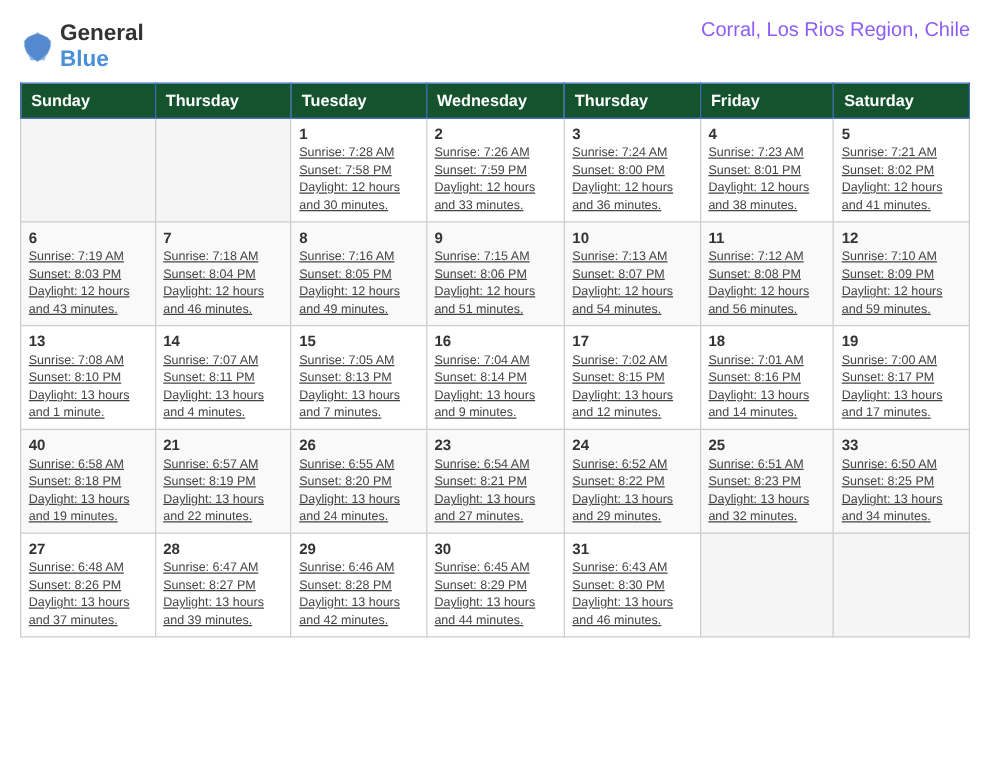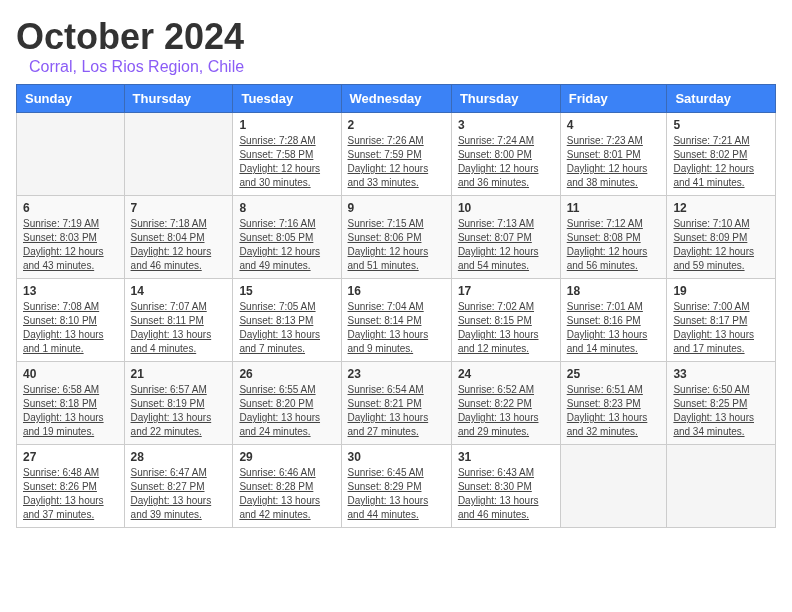--- a/index.html
+++ b/index.html
@@ -46,21 +46,21 @@
     .location-title {
       font-size: 16px;
       color: #8b5cf6;
     }
     .calendar {
       width: 100%;
       border-collapse: collapse;
       border: 1px solid #ccc;
     }
     .calendar th {
-      background-color: #3b82f6;
+      background-color: #14532d;
       color: #fff;
       font-size: 13px;
       font-weight: bold;
       padding: 6px 8px;
       text-align: left;
       border: 1px solid #3a6ab8;
     }
     .calendar td {
       vertical-align: top;
       padding: 5px 6px;
@@ -86,22 +86,32 @@
       text-decoration: underline;
     }
     .empty-cell {
       background: #f5f5f5 !important;
     }
   </style>
 </head>
 <body>
 
 <div class="header">
+  <div class="logo">
+    <svg class="logo-icon" viewBox="0 0 40 40" xmlns="http://www.w3.org/2000/svg">
+      <polygon points="20,4 36,20 20,36 4,20" fill="#4a90d9" opacity="0.3"></polygon>
+      <polygon points="20,4 36,14 28,36 12,36 4,14" fill="#4a90d9" opacity="0.6"></polygon>
+      <path d="M8,10 Q20,2 32,10 Q38,18 32,28 L20,38 L8,28 Q2,18 8,10Z" fill="#4a7fcb" opacity="0.8"></path>
+    </svg>
+    <div>
+      <span class="logo-text-general">General</span><br>
+      <span class="logo-text-blue">Blue</span>
+    </div>
+  </div>
   <div class="title-block">
-    <div class="month-title">October 2024</div>
     <div class="location-title">Corral, Los Rios Region, Chile</div>
   </div>
 </div>
 
 <table class="calendar">
   <thead>
     <tr>
     <th>Sunday</th>
         <th>Thursday</th>
         <th>Tuesday</th>

